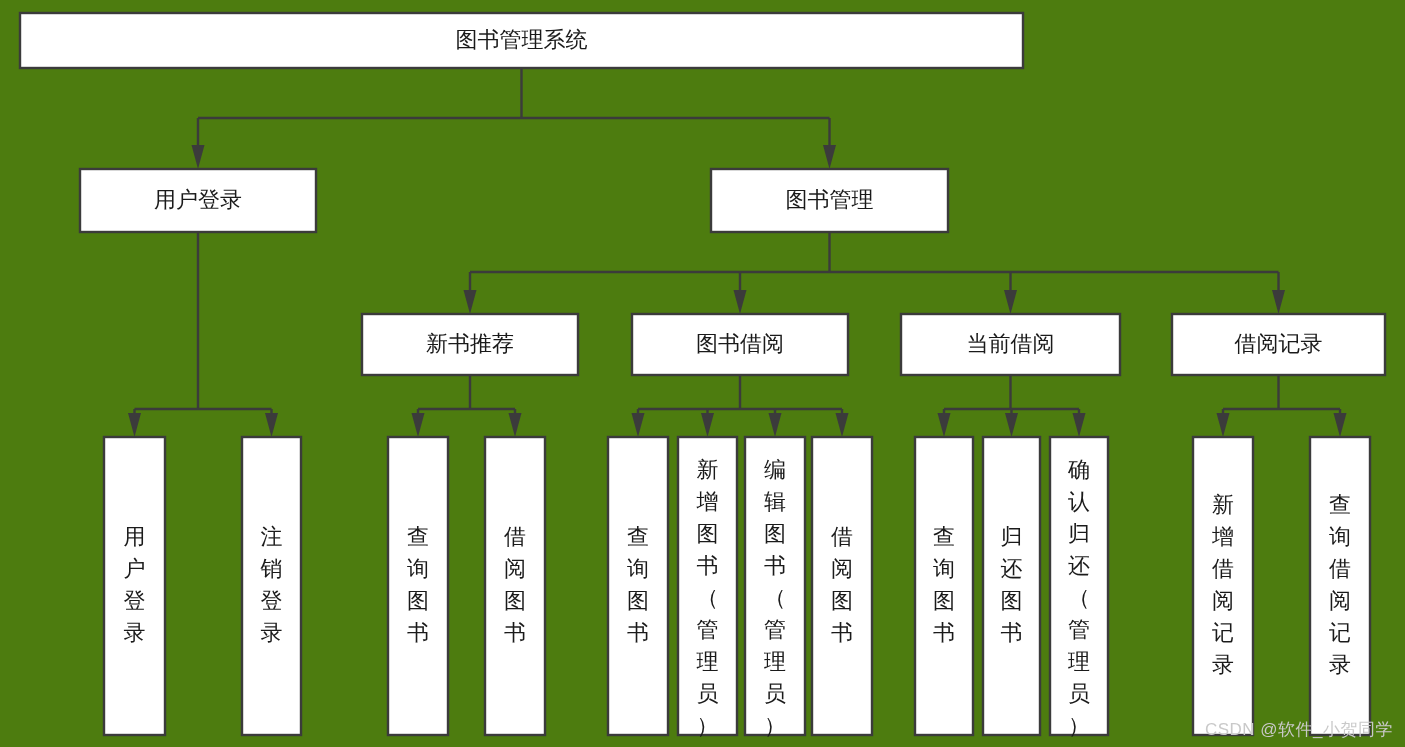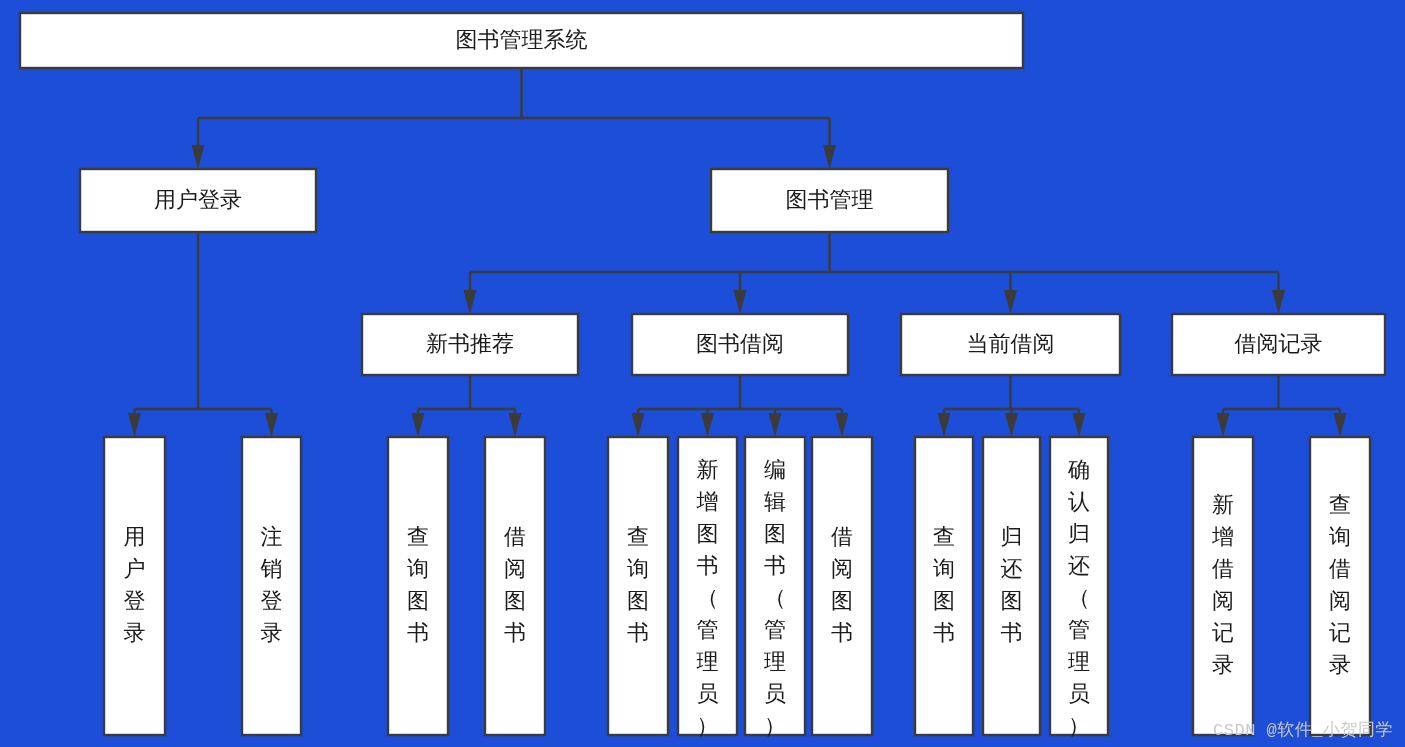--- a/index.html
+++ b/index.html
@@ -10,21 +10,21 @@
   body {
     width: 1405px;
     height: 747px;
     font-family: "Liberation Sans", "DejaVu Sans", sans-serif;
     overflow: hidden;
   }
   #diagram-root {
     position: relative;
     width: 1405px;
     height: 747px;
-    background: #1d4ed8;
+    background: #4d7c0f;
   }
   svg#tree-svg {
     position: absolute;
     left: 0;
     top: 0;
     width: 1405px;
     height: 747px;
     display: block;
   }
   .node-box {
@@ -46,21 +46,21 @@
     stroke-linecap: butt;
   }
   .arrow-head {
     fill: #3b3b3b;
     stroke: none;
   }
   .watermark {
     position: absolute;
     right: 12px;
     bottom: 6px;
-    font-family: Liberation Mono, monospace;
+    font-family: Liberation Sans, sans-serif;
     font-size: 17px;
     color: #c9c9c9;
     white-space: nowrap;
     letter-spacing: 0.5px;
     user-select: none;
   }
 </style>
 </head>
 <body>
 

